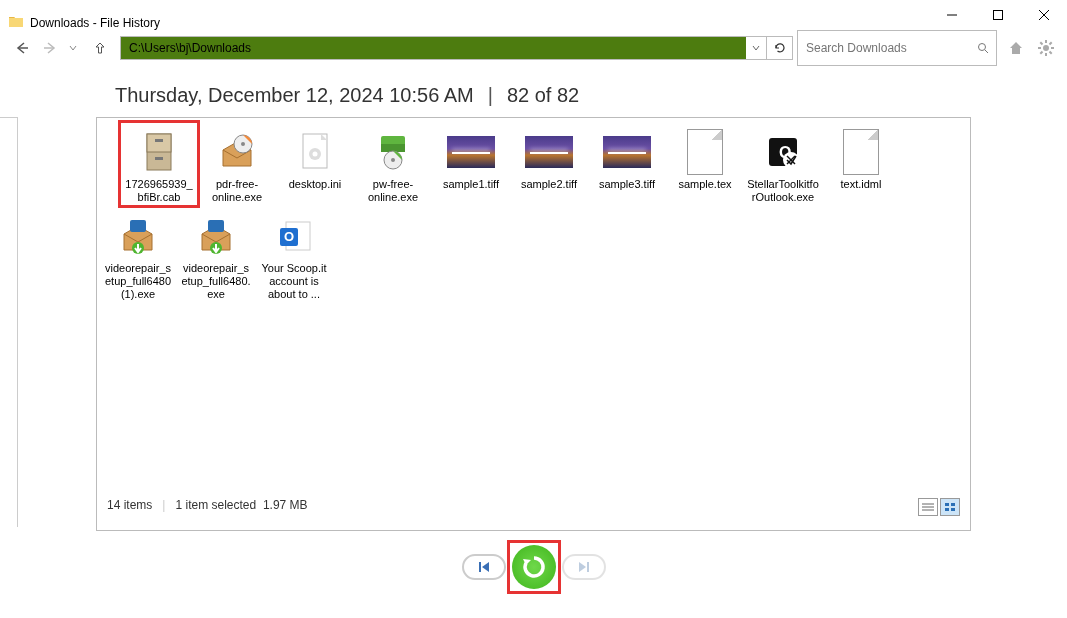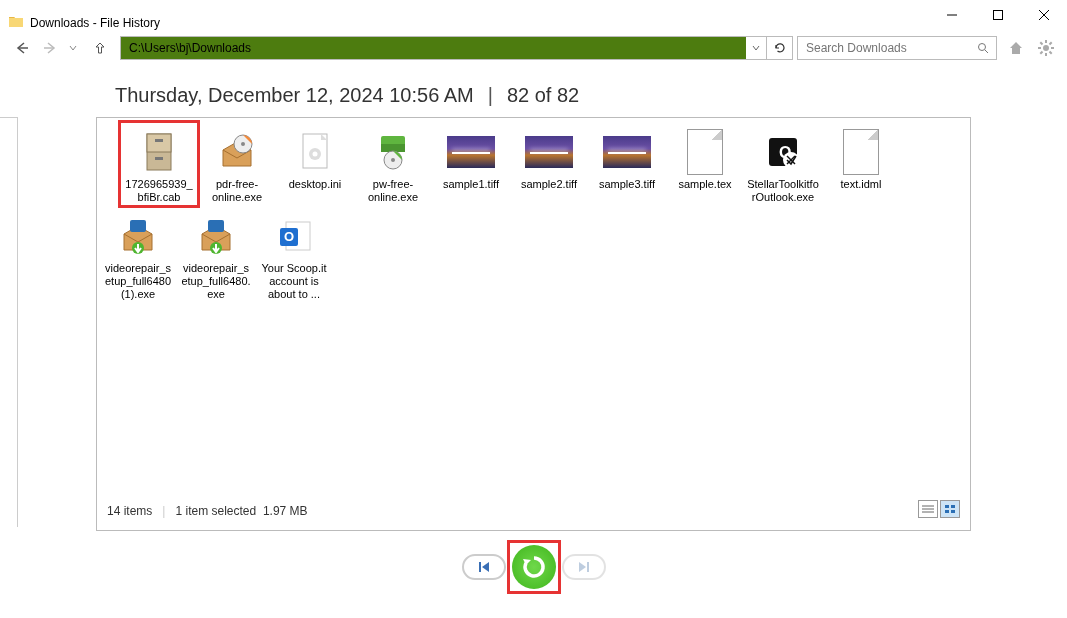--- a/index.html
+++ b/index.html
@@ -13,38 +13,38 @@
     
     .toolbar { height: 36px; display: flex; align-items: center; padding: 0 10px; gap: 4px; }
     .nav-btn { width: 24px; height: 24px; display: flex; align-items: center; justify-content: center; color: #888; cursor: pointer; }
     .nav-btn.active { color: #333; }
     .nav-chevron { width: 14px; height: 24px; display: flex; align-items: center; justify-content: center; color: #888; }
     .nav-up { width: 24px; height: 24px; display: flex; align-items: center; justify-content: center; color: #333; margin-left: 4px; margin-right: 4px; }
     .address-wrap { flex: 1; display: flex; border: 1px solid #bbb; height: 24px; }
     .address-bar { flex: 1; padding: 0 8px; font-size: 12px; border: none; outline: none; background: #4d7c0f; }
     .address-drop { width: 20px; display: flex; align-items: center; justify-content: center; color: #666; border-left: 0px solid #ddd; }
     .refresh-btn { width: 26px; display: flex; align-items: center; justify-content: center; border-left: 1px solid #bbb; color: #333; }
-    .search-wrap { width: 200px; display: flex; border: 1px solid #bbb; height: 24px; margin-left: 0; }
+    .search-wrap { width: 200px; display: flex; border: 1px solid #bbb; height: 36px; margin-left: 0; }
     .search-input { flex: 1; padding: 0 8px; font-size: 12px; border: none; outline: none; color: #888; }
     .search-icon-btn { width: 26px; display: flex; align-items: center; justify-content: center; color: #666; }
     .tool-icon { width: 22px; height: 22px; display: flex; align-items: center; justify-content: center; color: #999; margin-left: 4px; }
     
     .content-header { padding: 18px 0 10px 95px; font-size: 20px; color: #333; font-weight: 400; display: flex; align-items: flex-end; margin-left: 20px; }
     .header-sep { margin: 0 14px; color: #555; }
     
     .main-area { display: flex; padding-left: 0; }
     .left-gutter { width: 18px; border: 1px solid #ccc; border-left: none; border-bottom: none; height: 410px; }
     .file-panel { width: 875px; height: 414px; border: 1px solid #bbb; margin-left: 78px; position: relative; background: #fff; }
     .file-grid { display: flex; flex-wrap: wrap; padding: 4px 2px; align-content: flex-start; }
     .file-item { width: 78px; display: flex; flex-direction: column; align-items: center; padding: 6px 2px 2px; text-align: center; cursor: pointer; }
     .file-item.selected { outline: 3px solid #e63333; outline-offset: -1px; margin-left: 21px; }
     .file-icon { width: 48px; height: 48px; display: flex; align-items: center; justify-content: center; margin-bottom: 2px; }
     .file-label { font-size: 11px; line-height: 13px; color: #000; word-wrap: break-word; max-width: 72px; }
     
-    .status-bar { position: absolute; bottom: 12px; left: 0; right: 0; height: 28px; display: flex; align-items: flex-end; padding: 0 10px; font-size: 12px; color: #333; }
+    .status-bar { position: absolute; bottom: 4px; left: 0; right: 0; height: 28px; display: flex; align-items: flex-start; padding: 0 10px; font-size: 12px; color: #333; }
     .status-sep { margin: 0 10px; color: #ccc; }
     .view-toggles { margin-left: auto; display: flex; gap: 2px; }
     .view-toggle { width: 20px; height: 18px; border: 1px solid #999; display: flex; align-items: center; justify-content: center; }
     
     .history-controls { display: flex; justify-content: center; align-items: center; gap: 0; margin-top: 12px; }
     .pill-btn { width: 44px; height: 26px; border: 2px solid #ccc; border-radius: 13px; display: flex; align-items: center; justify-content: center; color: #3a6fb5; background: #fff; }
     .restore-wrap { outline: 3px solid #e63333; outline-offset: 0px; padding: 2px; margin: 0 4px; }
     .restore-btn { width: 44px; height: 44px; border-radius: 50%; background: radial-gradient(circle, #6fd84a, #3fb51c); display: flex; align-items: center; justify-content: center; }
     
     

